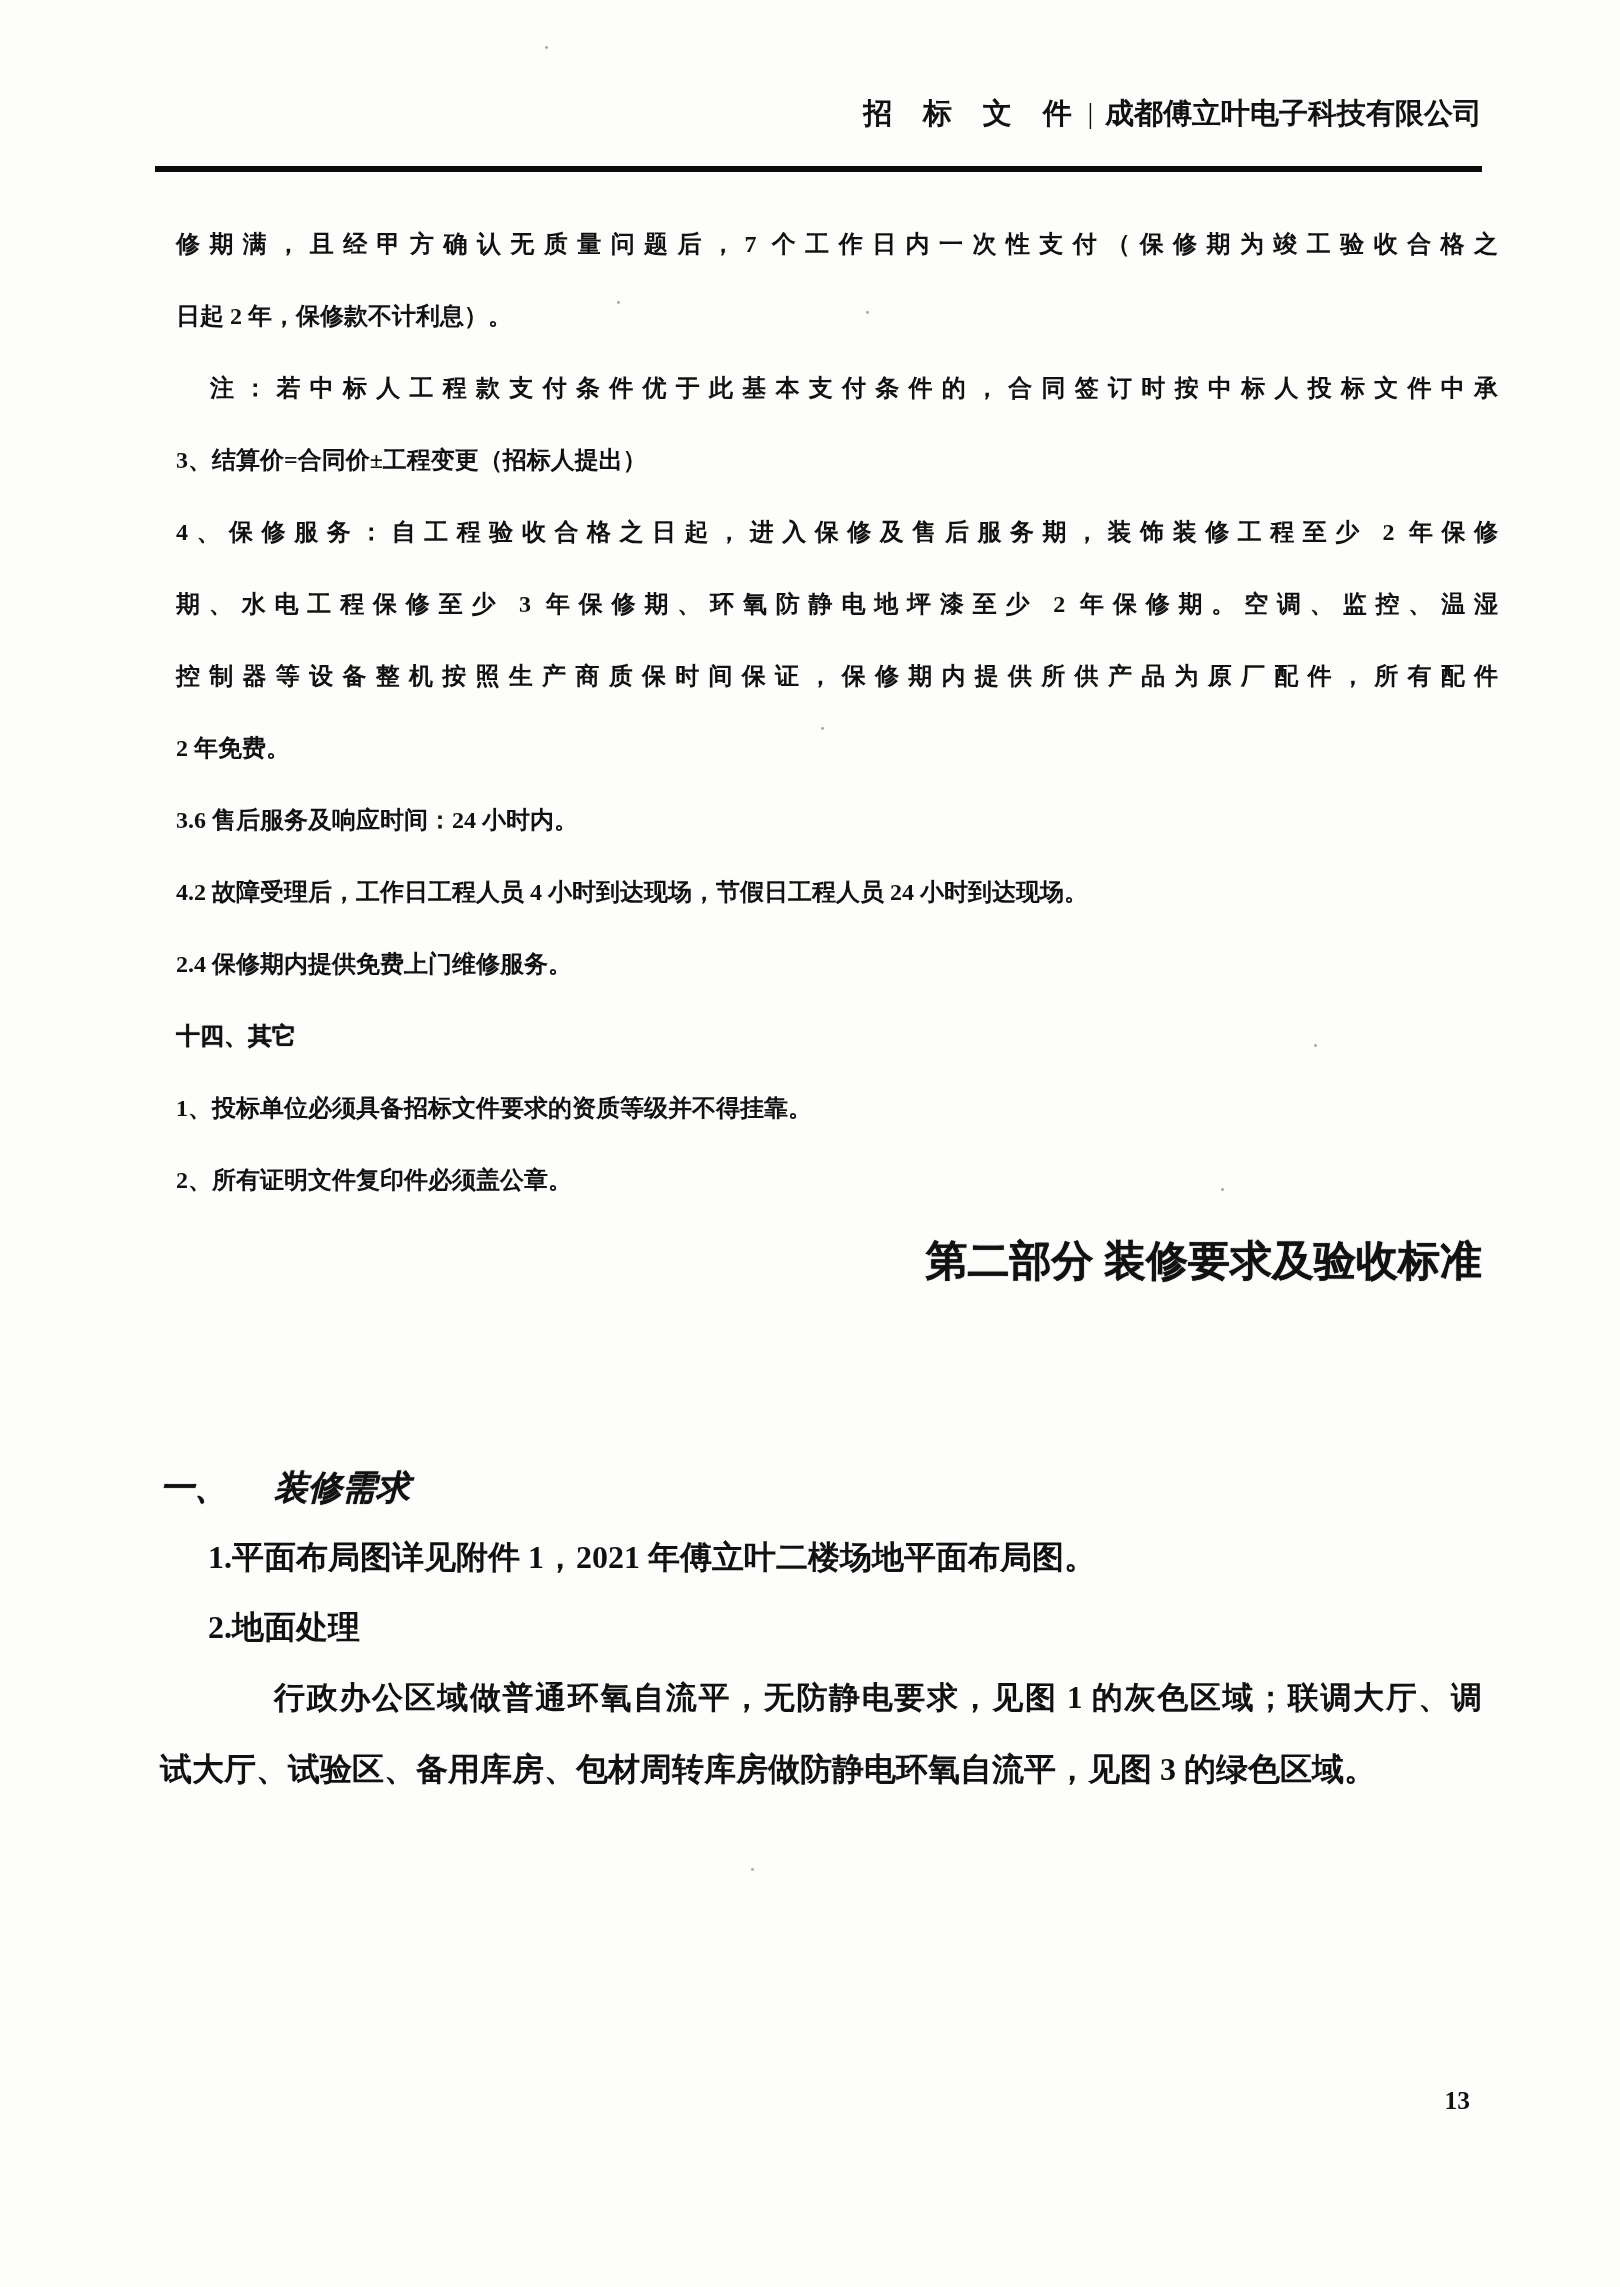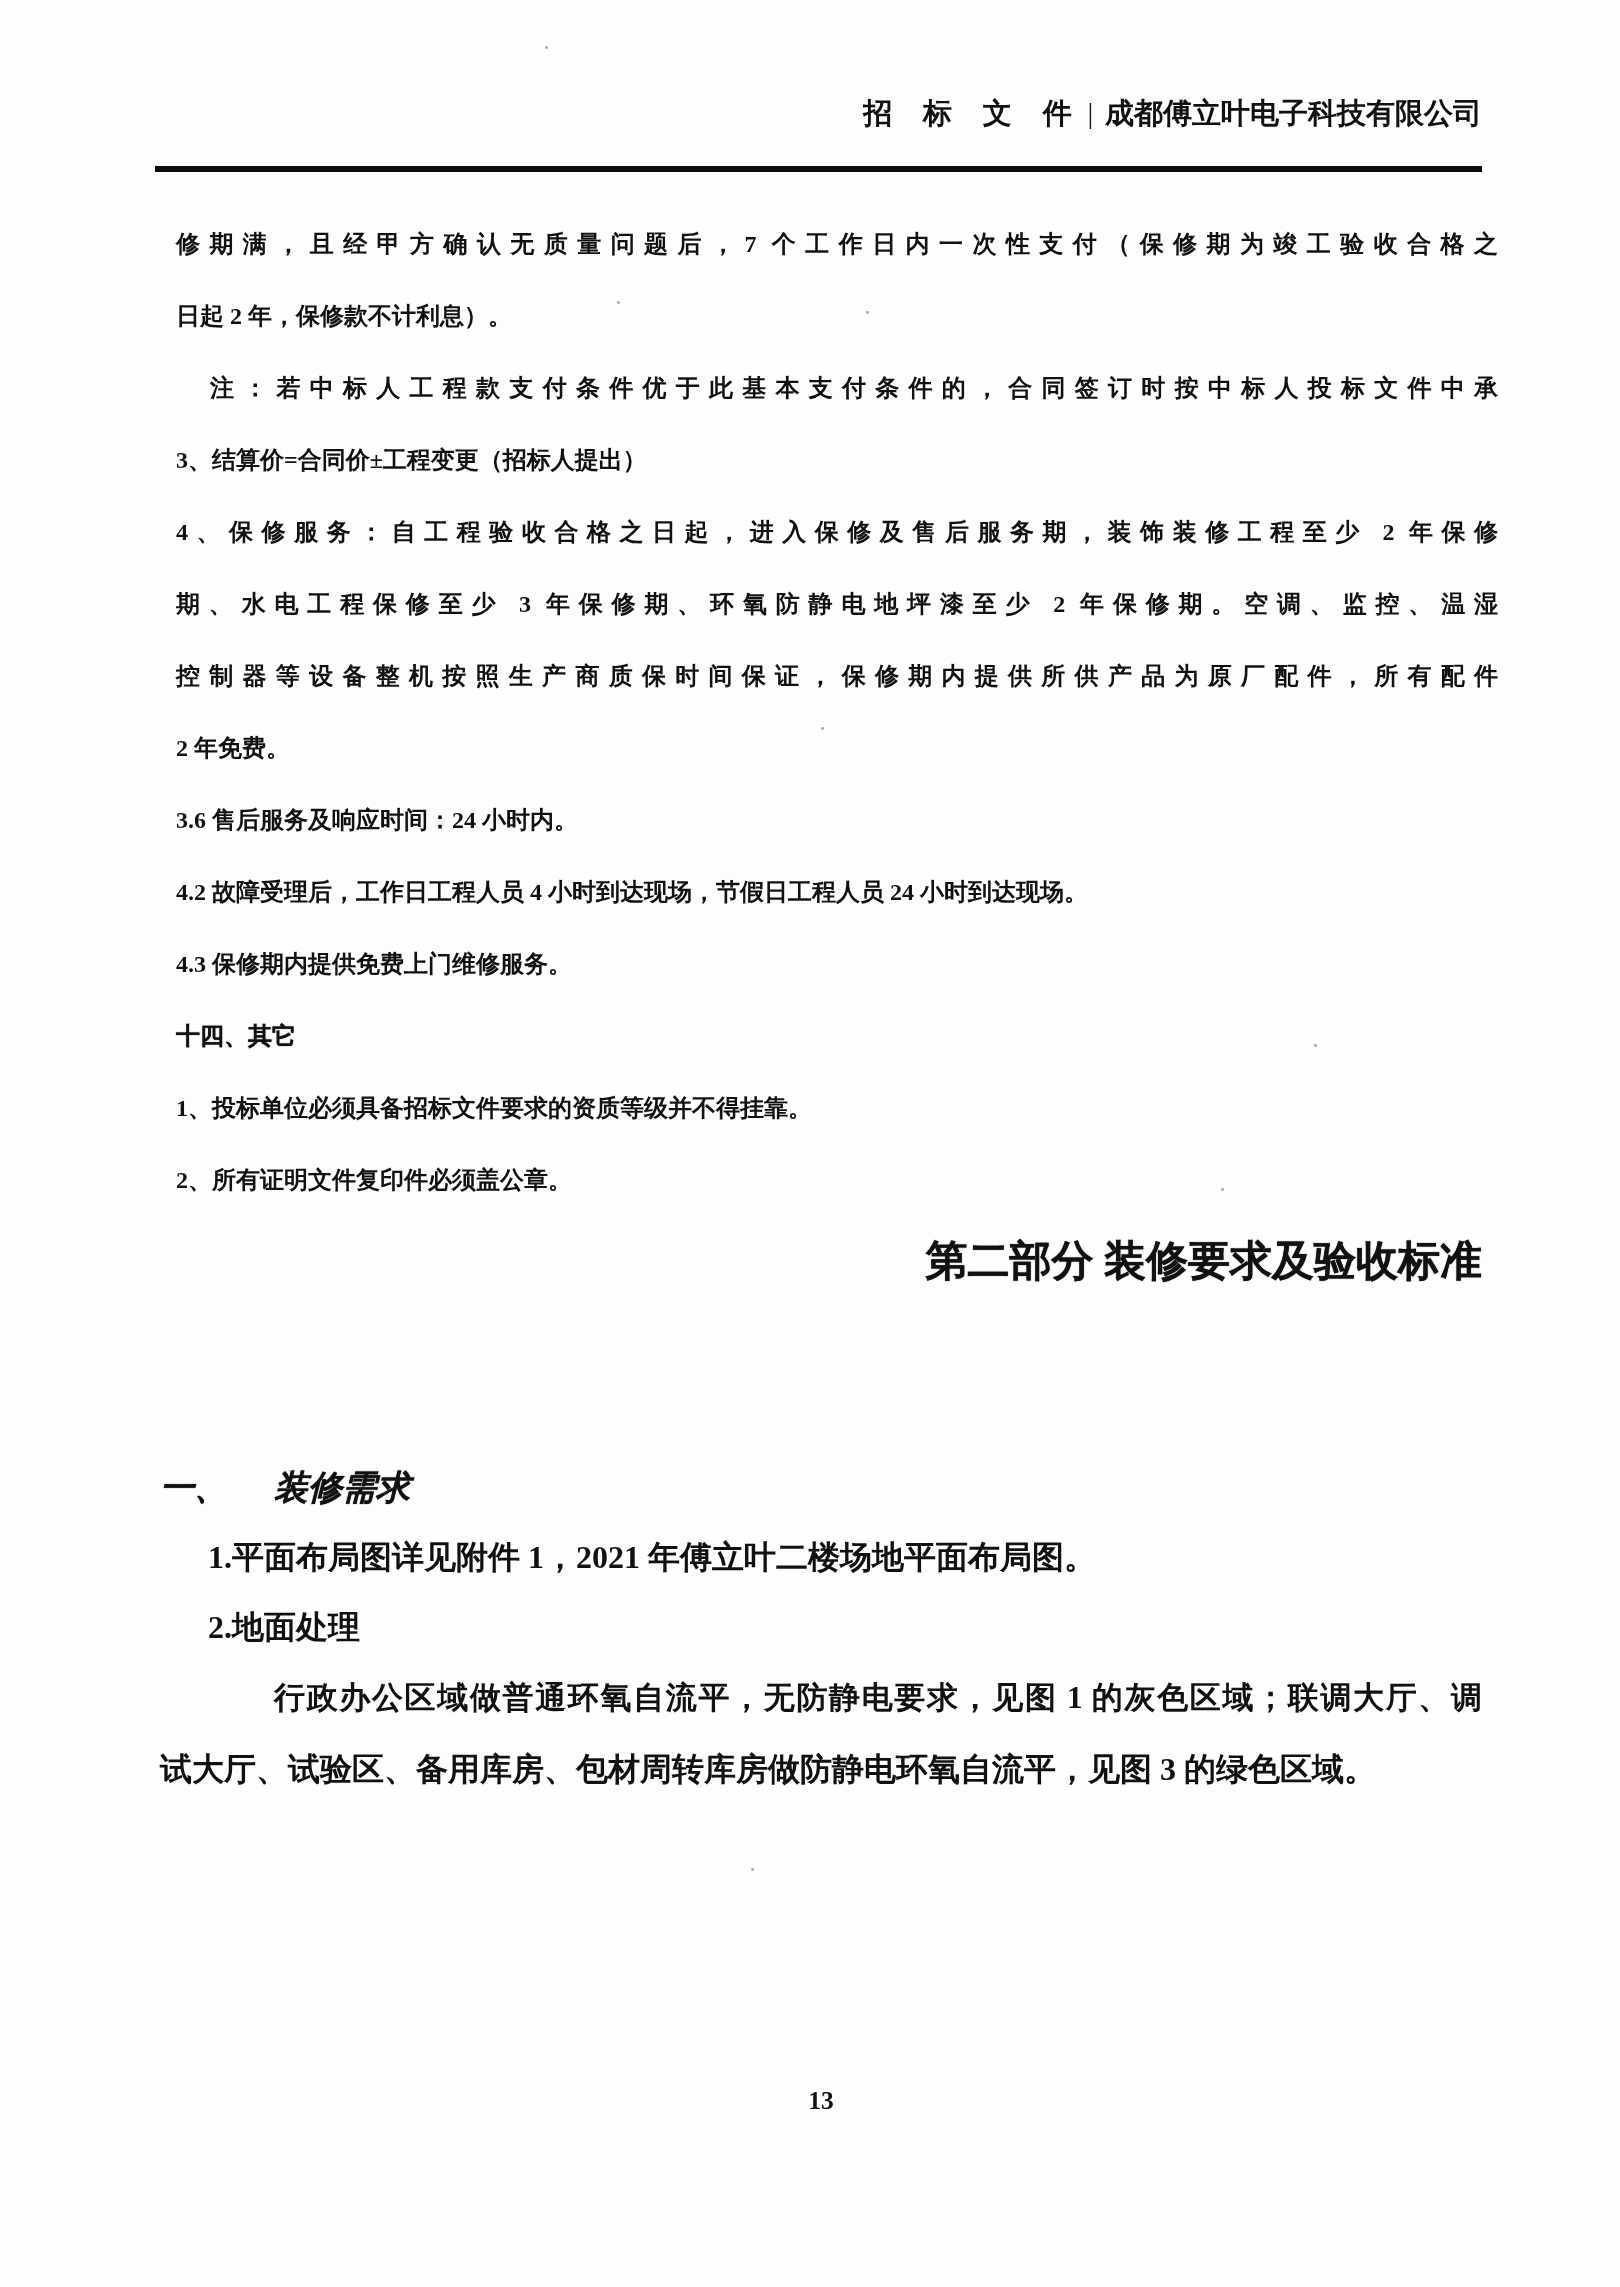--- a/index.html
+++ b/index.html
@@ -62,22 +62,22 @@
     font-size: 31px; line-height: 47px; white-space: nowrap;
     text-align: justify; text-align-last: justify;
   }
   .para-2 {
     position: absolute; left: 160px; top: 1746px;
     font-size: 32px; line-height: 47px; white-space: nowrap;
   }
 
   
   .page-num {
-    position: absolute; left: 160px; top: 2086px; width: 1322px;
-    text-align: center; font-size: 25.5px;
+    position: absolute; left: 148px; top: 2086px; width: 1322px;
+    text-align: right; font-size: 25.5px;
   }
 
   
   .speck {
     position: absolute; width: 2.9px; height: 2.9px;
     background: #666; border-radius: 50%; opacity: .55;
   }
 </style>
 </head>
 <body>
@@ -93,21 +93,21 @@
     <div class="bline fill">修期满，且经甲方确认无质量问题后，7 个工作日内一次性支付（保修期为竣工验收合格之</div>
     <div class="bline">日起 2 年，保修款不计利息）。</div>
     <div class="bline fill indent1">注：若中标人工程款支付条件优于此基本支付条件的，合同签订时按中标人投标文件中承</div>
     <div class="bline">3、结算价=合同价±工程变更（招标人提出）</div>
     <div class="bline fill">4、保修服务：自工程验收合格之日起，进入保修及售后服务期，装饰装修工程至少 2 年保修</div>
     <div class="bline fill">期、水电工程保修至少 3 年保修期、环氧防静电地坪漆至少 2 年保修期。空调、监控、温湿</div>
     <div class="bline fill">控制器等设备整机按照生产商质保时间保证，保修期内提供所供产品为原厂配件，所有配件</div>
     <div class="bline">2 年免费。</div>
     <div class="bline">3.6 售后服务及响应时间：24 小时内。</div>
     <div class="bline">4.2 故障受理后，工作日工程人员 4 小时到达现场，节假日工程人员 24 小时到达现场。</div>
-    <div class="bline">4.3 保修期内提供免费上门维修服务。</div>
+    <div class="bline">2.4 保修期内提供免费上门维修服务。</div>
     <div class="bline strong">十四、其它</div>
     <div class="bline">1、投标单位必须具备招标文件要求的资质等级并不得挂靠。</div>
     <div class="bline">2、所有证明文件复印件必须盖公章。</div>
   </div>
 
   <div class="part2-title">第二部分  装修要求及验收标准</div>
 
   <div class="sec-heading">
     <span>一、</span><span class="heading-text">装修需求</span>
   </div>

